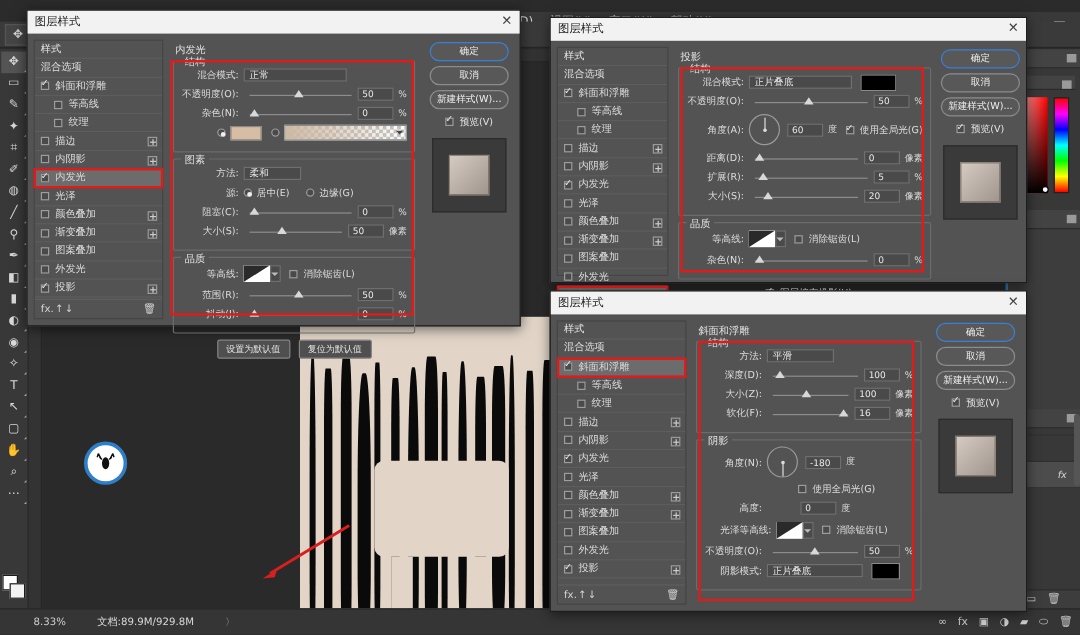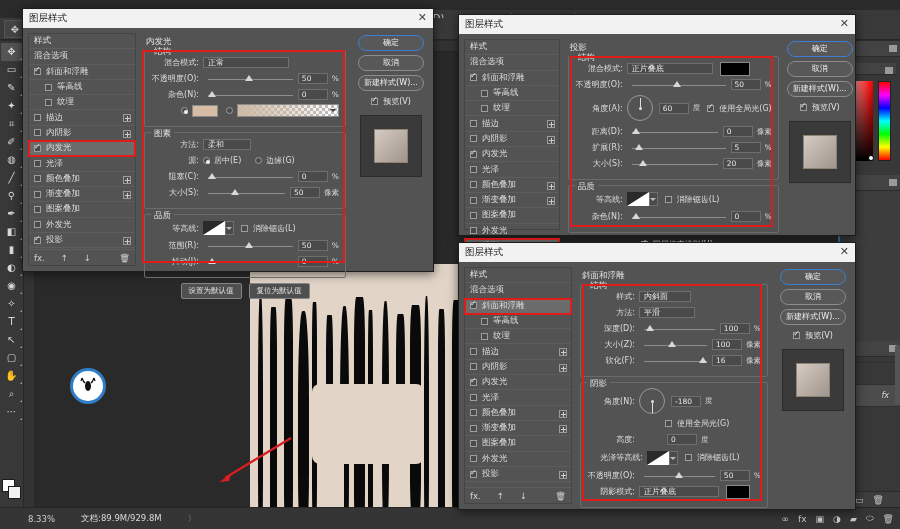--- a/index.html
+++ b/index.html
@@ -94,21 +94,21 @@
   .sl-row.hdr { color:#e6e6e6; }
   .sl-row.sub { padding-left:16px; }
   .sl-row.sel { background:#6c6c6c; }
   .cbx { width:7px; height:7px; border:1px solid #9d9d9d; margin-right:5px; display:inline-block;
      background:#4a4a4a; position:relative; flex:none;}
   .cbx.on:after { content:'✓'; position:absolute; left:-1px; top:-4px; font-size:8px; color:#e8e8e8;}
   .plus { position:absolute; right:4px; top:4px; width:8px;height:8px; border:1px solid #9a9a9a; }
   .plus:before{content:'';position:absolute;left:3px;top:1px;width:1px;height:5px;background:#ccc;}
   .plus:after{content:'';position:absolute;left:1px;top:3px;width:5px;height:1px;background:#ccc;}
   .sl-foot { height:16px; border-top:1px solid #5e5e5e; display:flex; align-items:center;
-     padding:0 5px; gap:16px; font-size:8.5px; color:#d4d4d4;}
+     padding:0 5px; gap:1px; font-size:8.5px; color:#d4d4d4;}
   .sl-foot .trash { margin-left:auto; }
   .hilite { outline:2px solid #e01b1b; outline-offset:-1px; }
 
   .settings { flex:1; position:relative; padding:2px 4px; }
   .grp-title { font-size:8.5px; color:#e4e4e4; margin:1px 0 2px 2px;}
   .fset { border:1px solid #6b6b6b; border-radius:2px; padding:5px 6px 6px; margin-bottom:5px; position:relative;}
   .fset > .legend { position:absolute; top:-5px; left:6px; background:#535353; padding:0 3px;
      font-size:8.5px; color:#e2e2e2;}
   .frow { display:flex; align-items:center; height:13px; margin-bottom:3px; font-size:8px; color:#dcdcdc;}
   .flabel { width:52px; text-align:right; padding-right:4px; flex:none; white-space:nowrap;} .flabel.w60{width:60px;}
@@ -788,24 +788,20 @@
           <span class="trash">🗑</span>
         </div>
       </div>
 
       <div class="settings">
         <div class="grp-title">斜面和浮雕</div>
 
         <div class="fset">
           <div class="legend">结构</div>
           <div class="frow">
-            <span class="flabel">样式:</span>
-            <span class="sel-box" style="width:52px">内斜面</span>
-          </div>
-          <div class="frow">
             <span class="flabel">方法:</span>
             <span class="sel-box" style="width:56px">平滑</span>
           </div>
           <div class="frow">
             <span class="flabel">深度(D):</span>
             <span class="slider">
                 <i class="track"></i>
                 <i class="thumb" style="left:3%"></i>
               </span>
             <span class="numbox">100</span>

